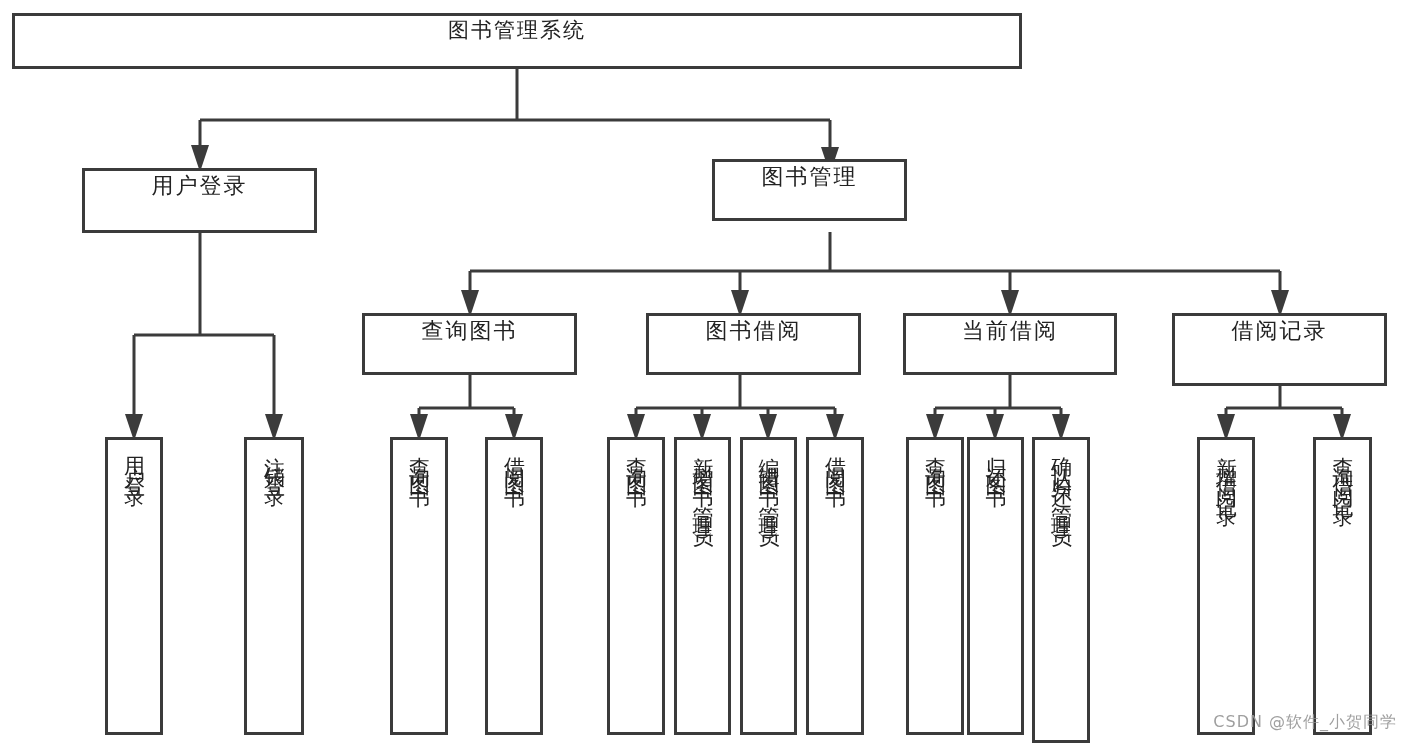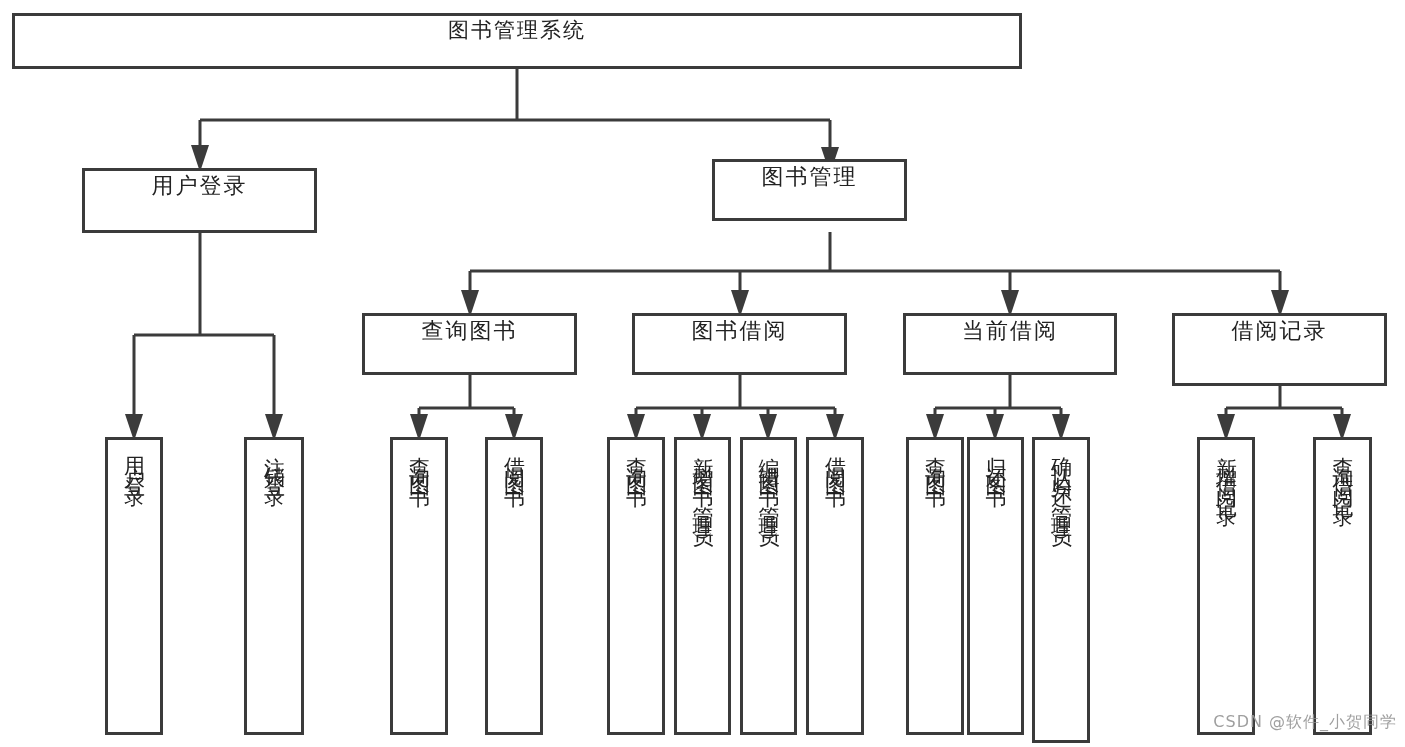--- a/index.html
+++ b/index.html
@@ -100,21 +100,21 @@
   <div class="node h" style="left:82px;top:168px;width:235px;height:65px;">
     <span>用户登录</span>
   </div>
   <div class="node h" style="left:712px;top:159px;width:195px;height:62px;">
     <span>图书管理</span>
   </div>
 
   <div class="node h" style="left:362px;top:313px;width:215px;height:62px;">
     <span>查询图书</span>
   </div>
-  <div class="node h" style="left:632px;top:313px;width:215px;height:62px;">
+  <div class="node h" style="left:646px;top:313px;width:215px;height:62px;">
     <span>图书借阅</span>
   </div>
   <div class="node h" style="left:903px;top:313px;width:214px;height:62px;">
     <span>当前借阅</span>
   </div>
   <div class="node h" style="left:1172px;top:313px;width:215px;height:73px;">
     <span>借阅记录</span>
   </div>
 
   <div class="node leaf" style="left:105px;top:437px;width:58px;height:298px;">

